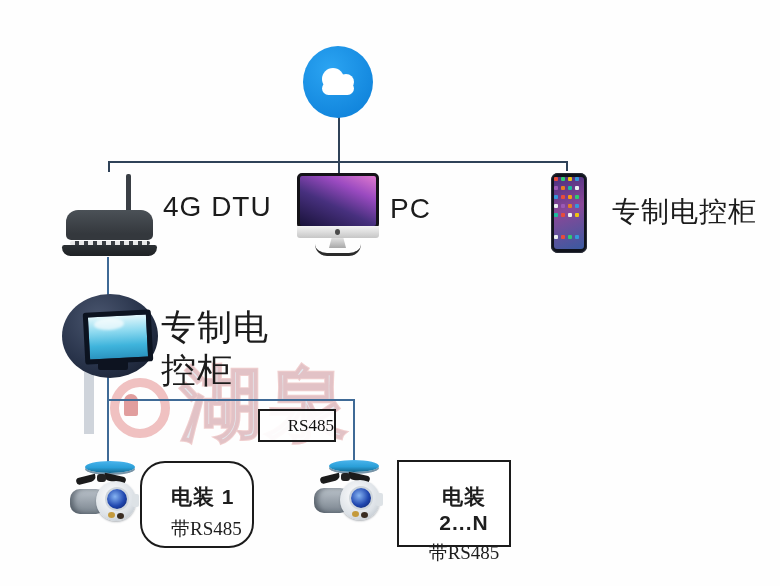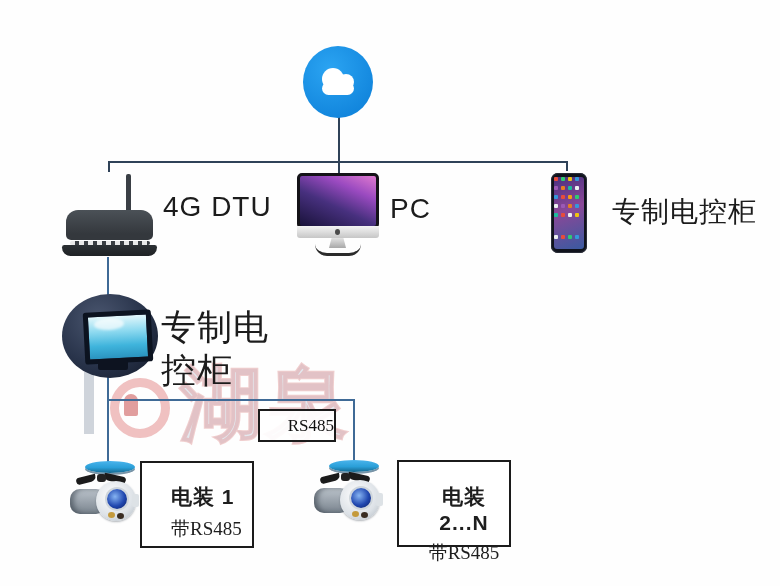--- a/index.html
+++ b/index.html
@@ -175,21 +175,21 @@
     <div class="wing-l"></div>
       <div class="wing-r"></div>
     <div class="knob"></div>
     <div class="motor"></div>
     <div class="head"></div>
     <div class="lens"></div>
     <div class="det1"></div>
       <div class="det2"></div>
     <div class="shaft"></div>
   </div>
-  <div class="label-box box-act box1-pad" style="left:140px;top:461px;">
+  <div class="label-box box-act box1-pad" style="left:140px;top:461px;border-radius:25px;">
     <div class="t1">电装 1</div>
     <div class="t2">带RS485</div>
   </div>
 
   <div class="valve-disc" style="left:329px;top:460px;"></div>
   <div class="actuator" style="left:314px;top:473px;">
     <div class="wing-l"></div>
       <div class="wing-r"></div>
     <div class="knob"></div>
     <div class="motor"></div>

